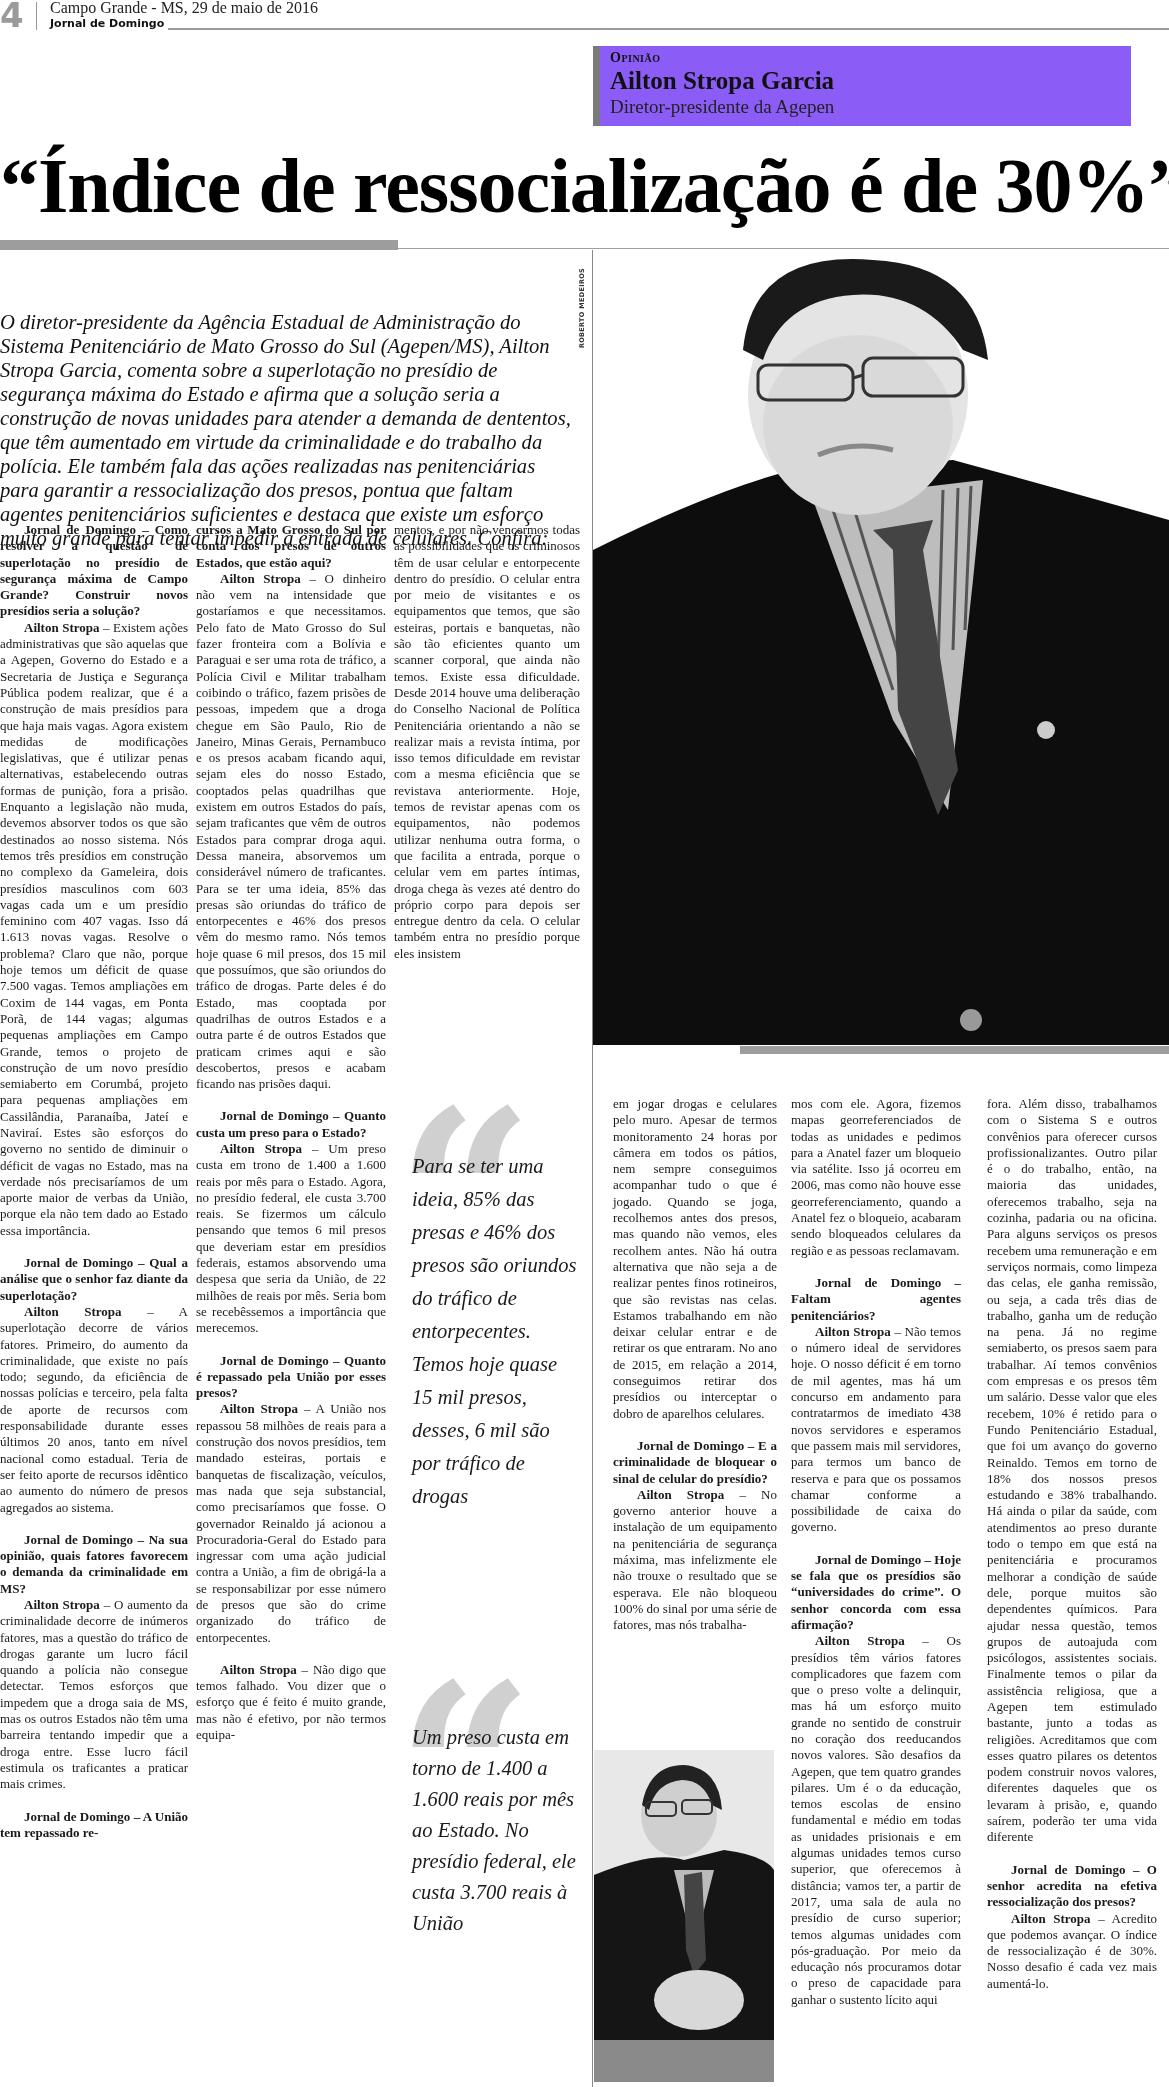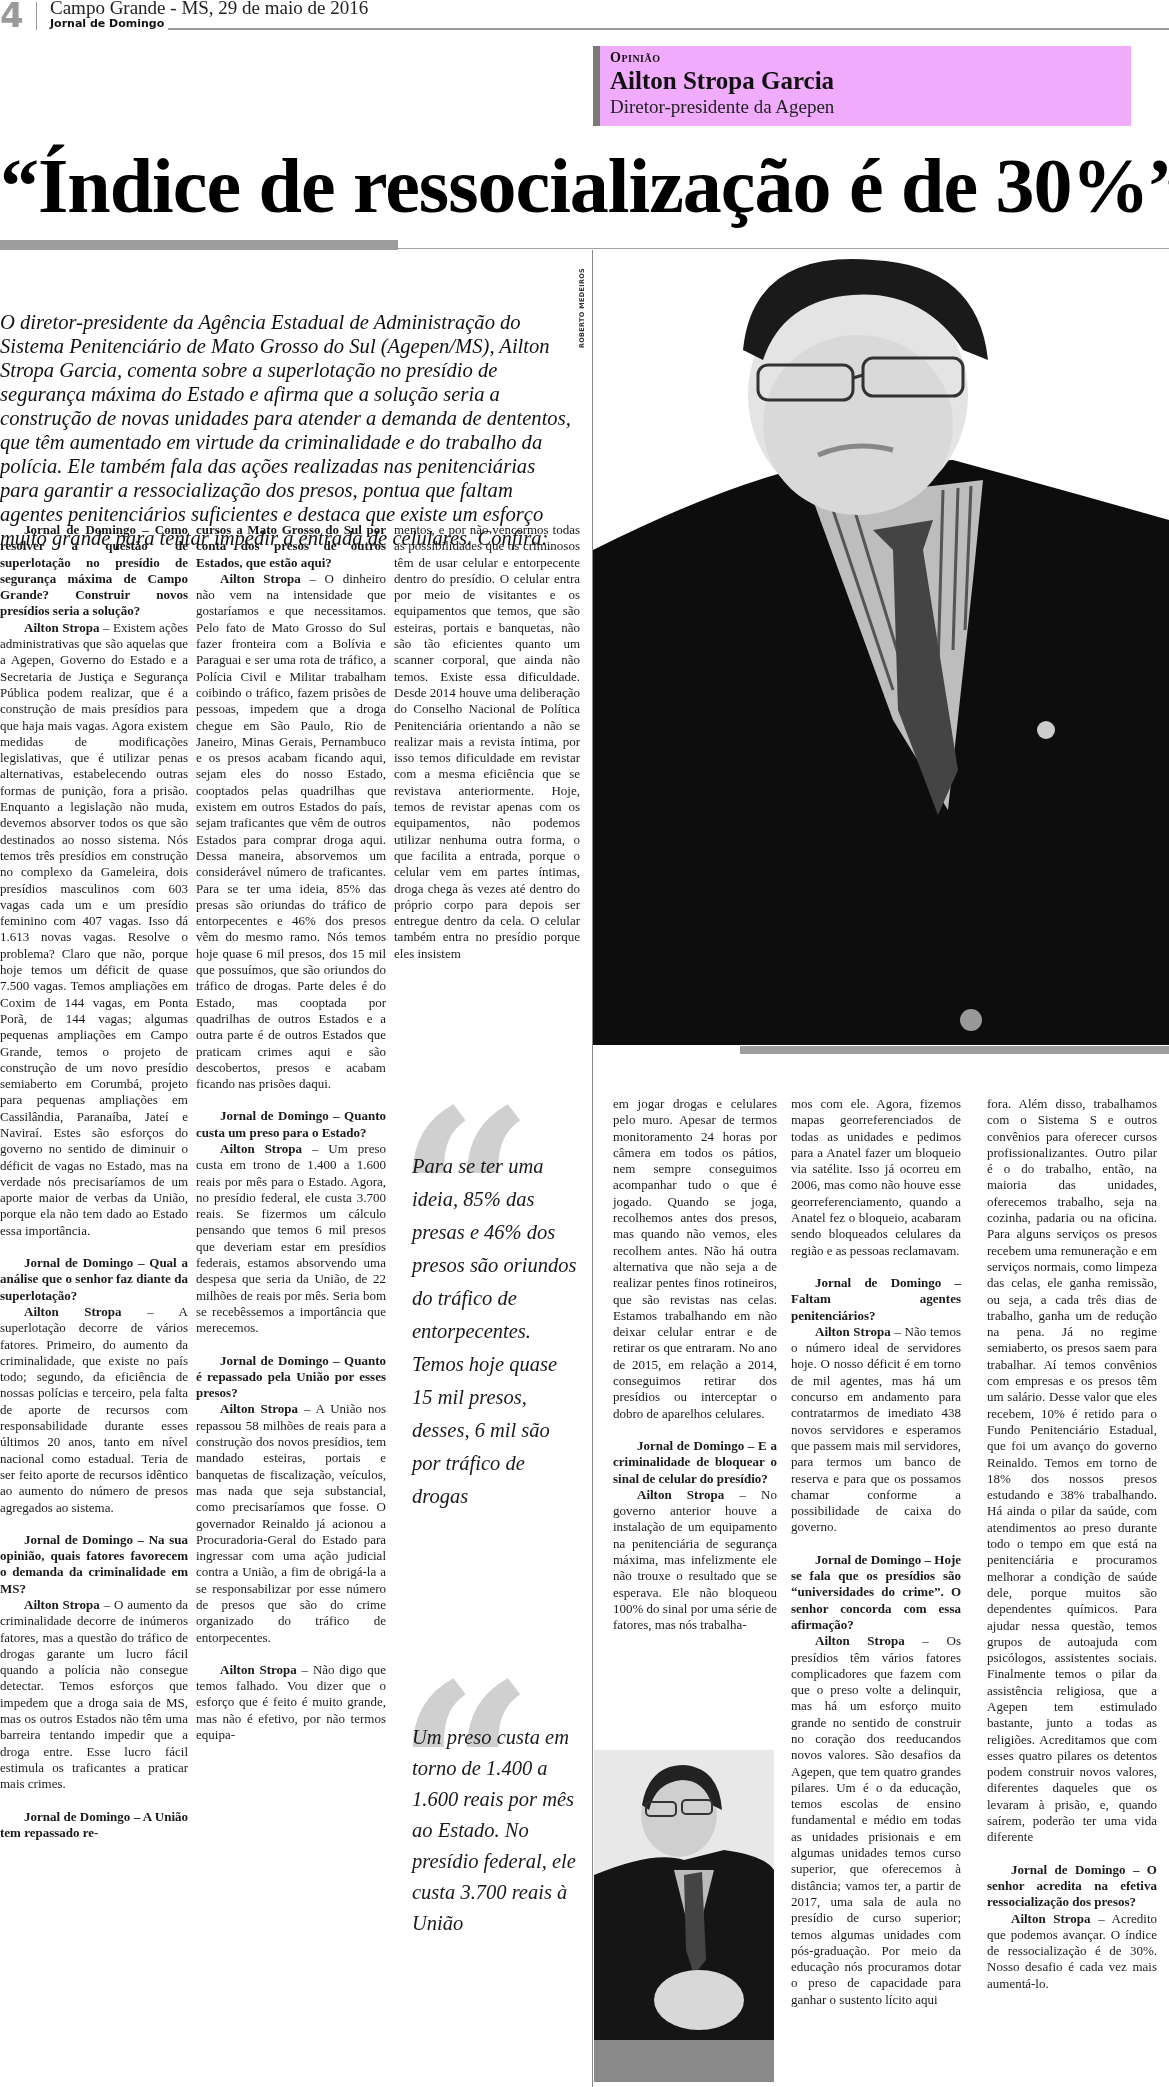--- a/index.html
+++ b/index.html
@@ -2,26 +2,26 @@
 <html><head>
 <meta charset="utf-8">
 <style>
   * { box-sizing: border-box; margin: 0; padding: 0; }
   html, body { width: 1169px; height: 2087px; background: #fff; overflow: hidden; }
   body { position: relative; font-family: "Liberation Serif", "DejaVu Serif", serif; color: #111; }
 
   
   .page-num { position: absolute; left: 0; top: 0; font-family: "DejaVu Sans", sans-serif; font-weight: bold; font-size: 34px; line-height: 30px; color: #9a9a9a; letter-spacing: -1px; }
   .hdr-vline { position: absolute; left: 36px; top: 2px; width: 1px; height: 28px; background: #999; }
-  .hdr-date { position: absolute; left: 50px; top: 0px; font-size: 19px; line-height: 16px; color: #222; font-family: "Liberation Serif", serif; }
+  .hdr-date { position: absolute; left: 50px; top: 0px; font-size: 16px; line-height: 16px; color: #222; font-family: "Liberation Serif", serif; }
   .hdr-paper { position: absolute; left: 50px; top: 17px; font-family: "DejaVu Sans", sans-serif; font-weight: bold; font-size: 11px; line-height: 14px; color: #111; }
   .hdr-rule { position: absolute; left: 168px; right: 0; top: 28px; height: 2px; background: #9b9b9b; }
 
   
-  .opinion-box { position: absolute; left: 593px; top: 46px; width: 538px; height: 80px; background: #f0abfc; border-left: 7px solid #7a7a7a; padding: 4px 0 0 10px; }
+  .opinion-box { position: absolute; left: 593px; top: 46px; width: 538px; height: 80px; background: #8b5cf6; border-left: 7px solid #7a7a7a; padding: 4px 0 0 10px; }
   .op-kicker { font-size: 14px; font-weight: bold; font-variant: small-caps; letter-spacing: 0.5px; line-height: 16px; color: #111; }
   .op-name { font-size: 25px; font-weight: bold; line-height: 30px; color: #111; }
   .op-role { font-size: 19px; line-height: 22px; color: #222; }
 
   
   .headline { position: absolute; left: 0; top: 140px; width: 1169px; text-align: right; font-size: 78px; font-weight: bold; line-height: 92px; letter-spacing: -1px; white-space: nowrap; color: #000; }
   .headline-bar { position: absolute; left: 0; top: 240px; width: 398px; height: 10px; background: #9d9d9d; }
   .top-rule { position: absolute; left: 398px; right: 0; top: 248px; height: 1px; background: #a0a0a0; }
 
   

